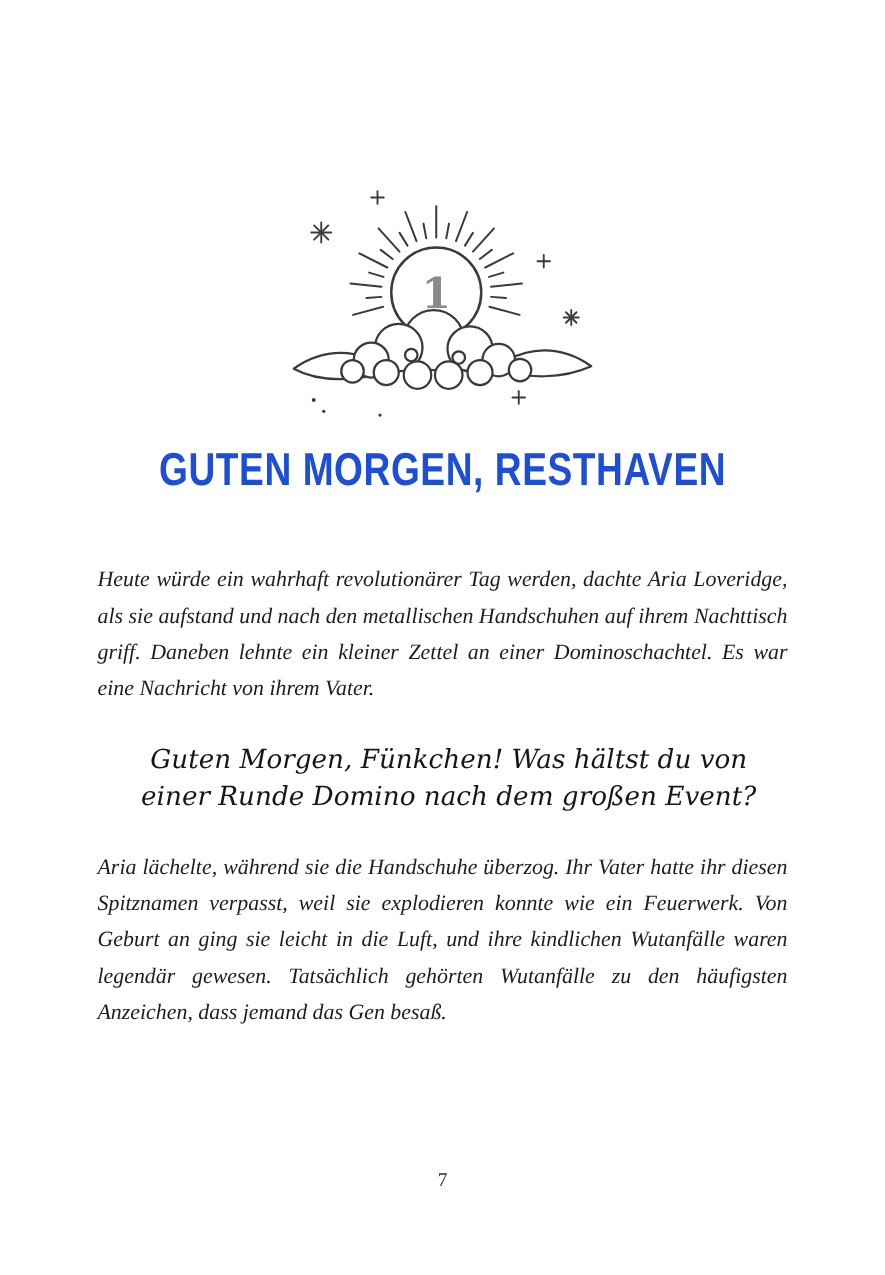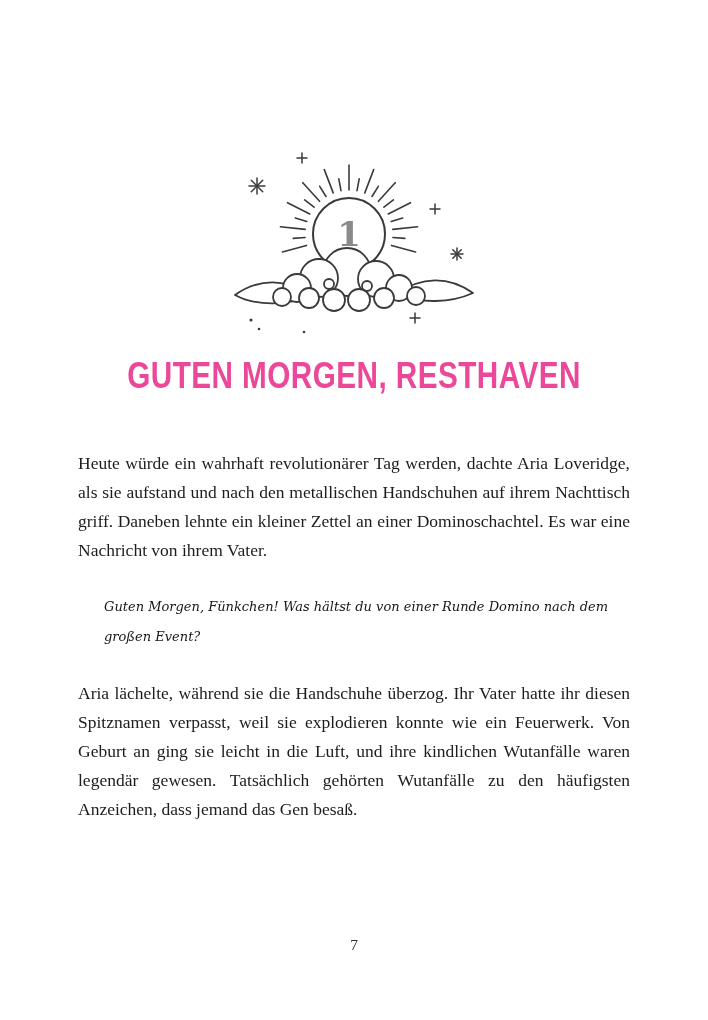--- a/index.html
+++ b/index.html
@@ -12,45 +12,45 @@
     color:#1c1c1c;
     overflow:hidden;
   }
   .illustration { display:block; margin:146px auto 0; }
   .chapter-title {
     margin-top:16px;
     text-align:center;
     font-family:"Liberation Sans", sans-serif;
     font-weight:bold;
     font-size:33px;
-    color:#ec4899;
+    color:#1d4ed8;
     letter-spacing:0.5px;
   }
   .chapter-title .squeeze {
     display:inline-block;
     transform:scaleX(0.9) scaleY(1.12);
     transform-origin:center;
     white-space:nowrap;
   }
   .text-block {
     width:552px;
     margin:54px auto 0;
     font-size:17.5px;
     line-height:29px;
     text-align:justify;
   }
-  .para { margin:0; }
+  .para { margin:0;font-style:italic; }
   .para.indent { text-indent:26px; }
   .note {
     font-family:"DejaVu Serif", serif;
     font-style:italic;
-    font-size:13px;
+    font-size:21px;
     line-height:30px;
     margin:27px 16px 27px 26px;
-    text-align:left;
+    text-align:center;
     color:#161616;
   }
   .page-number {
     position:absolute; left:0; right:0; bottom:66px;
     text-align:center;
     font-size:15.5px;
     color:#2b2b2b;
   }
 </style>
 </head>

